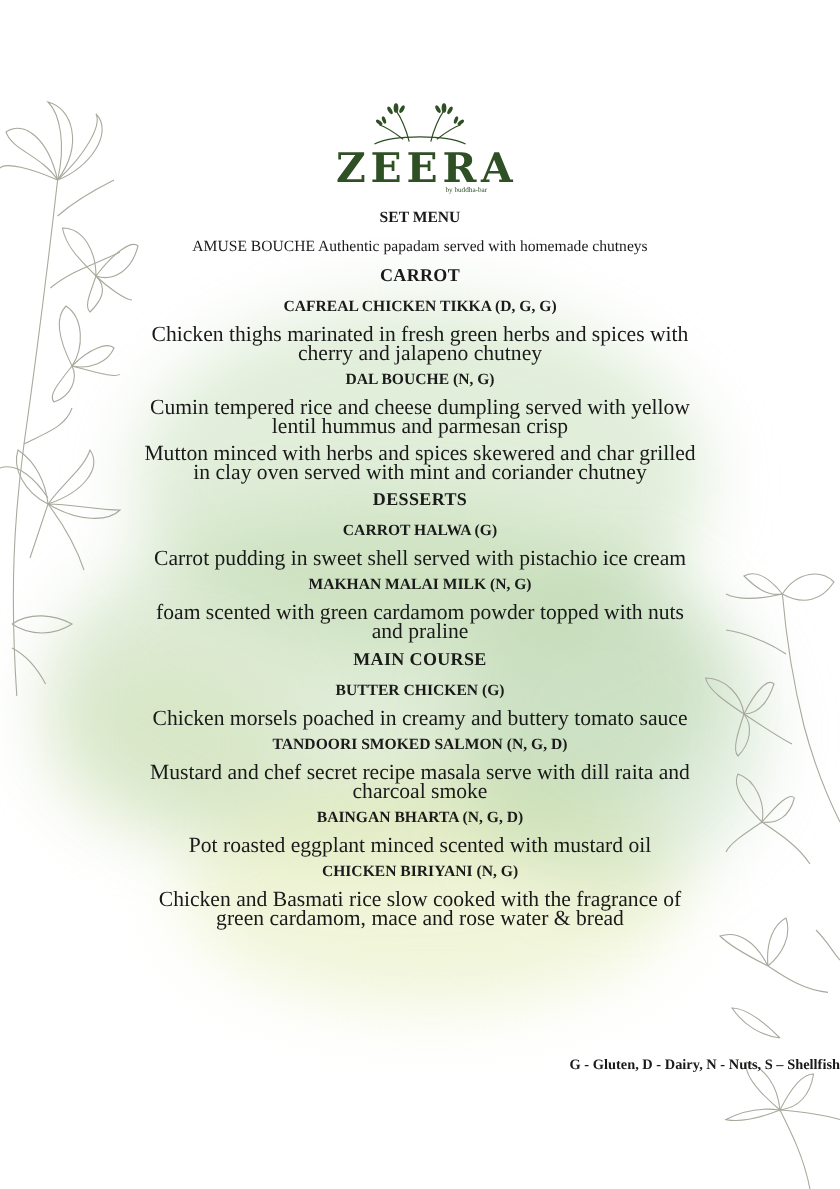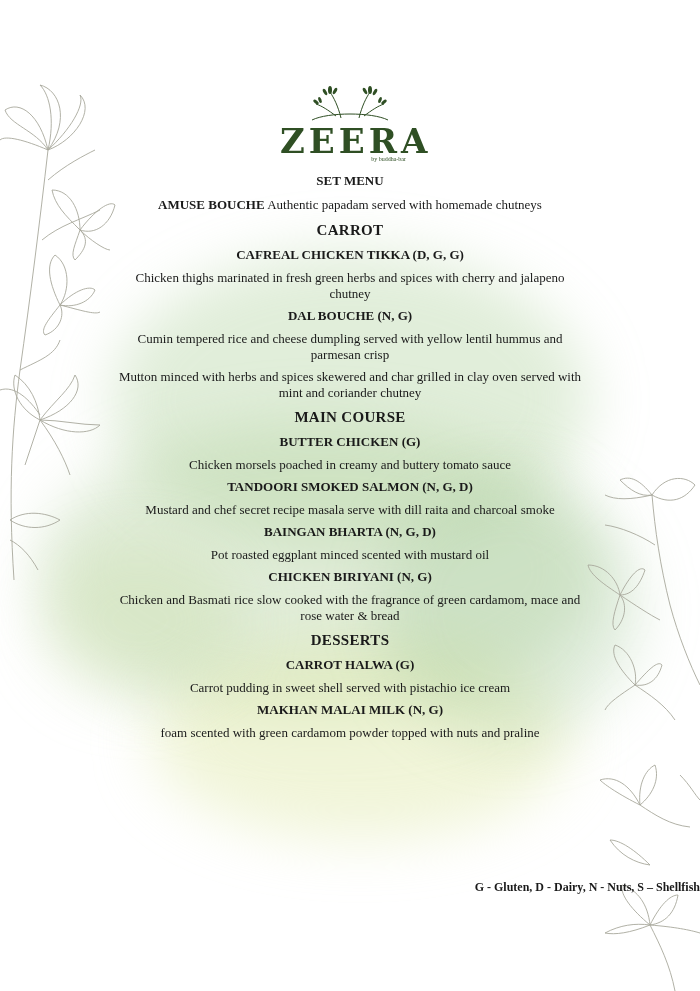--- a/index.html
+++ b/index.html
@@ -28,25 +28,25 @@
     font-size: 34px; letter-spacing: 4px; line-height: 34px; margin-top: 2px;
   }
   .logo-sub {
     font-size: 6px; color: #2f4f24; text-align: right; padding-right: 14px;
     margin-top: -2px; font-family: "Liberation Serif", serif;
   }
 
   .menu { position: absolute; left: 100px; top: 172px; width: 500px; text-align: center; }
   .title { font-weight: bold; font-size: 13px; margin: 0; line-height: 18px; }
   .amuse { font-size: 13px; margin: 6px 0 0 0; line-height: 18px; }
-  .amuse b { font-weight: bold; text-align: right; }
+  .amuse b { font-weight: normal; text-align: right; }
   .choice { font-weight: bold; font-size: 13px; margin: 8px 0 0 0; line-height: 18px; }
   .course { font-weight: bold; font-size: 15px; margin: 5px 0 0 0; line-height: 22px; letter-spacing: 0.3px; }
   .dish-name { font-weight: bold; font-size: 13px; margin: 5px 0 0 0; line-height: 18px; font-family: Liberation Serif, serif; }
-  .dish-desc { font-size: 13px; margin: 6px auto 0 auto; line-height: 16px; width: 470px; }
+  .dish-desc { font-size: 18px; margin: 6px auto 0 auto; line-height: 16px; width: 470px; }
   .legend { position: absolute; left: 0; width: 700px; top: 880px; text-align: right; font-weight: bold; font-size: 12px; }
 </style>
 </head>
 <body>
 
 <div class="wash w1"></div>
 <div class="wash w2"></div>
 <div class="wash w3"></div>
 <div class="wash w4"></div>
 <div class="wash w5"></div>
@@ -141,34 +141,34 @@
     <div>
       <p class="course">CARROT</p>
       <p class="dish-name">CAFREAL CHICKEN TIKKA (D, G, G)</p>
       <p class="dish-desc">Chicken thighs marinated in fresh green herbs and spices with cherry and jalapeno chutney</p>
       <p class="dish-name">DAL BOUCHE (N, G)</p>
       <p class="dish-desc">Cumin tempered rice and cheese dumpling served with yellow lentil hummus and parmesan crisp</p>
       <p class="dish-desc">Mutton minced with herbs and spices skewered and char grilled in clay oven served with mint and coriander chutney</p>
     </div>
 
     <div>
+      <p class="course">DESSERTS</p>
+      <p class="dish-name">CARROT HALWA (G)</p>
+      <p class="dish-desc">Carrot pudding in sweet shell served with pistachio ice cream</p>
+      <p class="dish-name">MAKHAN MALAI MILK (N, G)</p>
+      <p class="dish-desc">foam scented with green cardamom powder topped with nuts and praline</p>
+    </div>
+
+    <div>
       <p class="course">MAIN COURSE</p>
       <p class="dish-name">BUTTER CHICKEN (G)</p>
       <p class="dish-desc">Chicken morsels poached in creamy and buttery tomato sauce</p>
       <p class="dish-name">TANDOORI SMOKED SALMON (N, G, D)</p>
       <p class="dish-desc">Mustard and chef secret recipe masala serve with dill raita and charcoal smoke</p>
       <p class="dish-name">BAINGAN BHARTA (N, G, D)</p>
       <p class="dish-desc">Pot roasted eggplant minced scented with mustard oil</p>
       <p class="dish-name">CHICKEN BIRIYANI (N, G)</p>
       <p class="dish-desc">Chicken and Basmati rice slow cooked with the fragrance of green cardamom, mace and rose water &amp; bread</p>
     </div>
-
-    <div>
-      <p class="course">DESSERTS</p>
-      <p class="dish-name">CARROT HALWA (G)</p>
-      <p class="dish-desc">Carrot pudding in sweet shell served with pistachio ice cream</p>
-      <p class="dish-name">MAKHAN MALAI MILK (N, G)</p>
-      <p class="dish-desc">foam scented with green cardamom powder topped with nuts and praline</p>
-    </div>
   </div>
 
   <div class="legend">G - Gluten, D - Dairy, N - Nuts, S – Shellfish</div>
 </div>
 
 </body></html>

